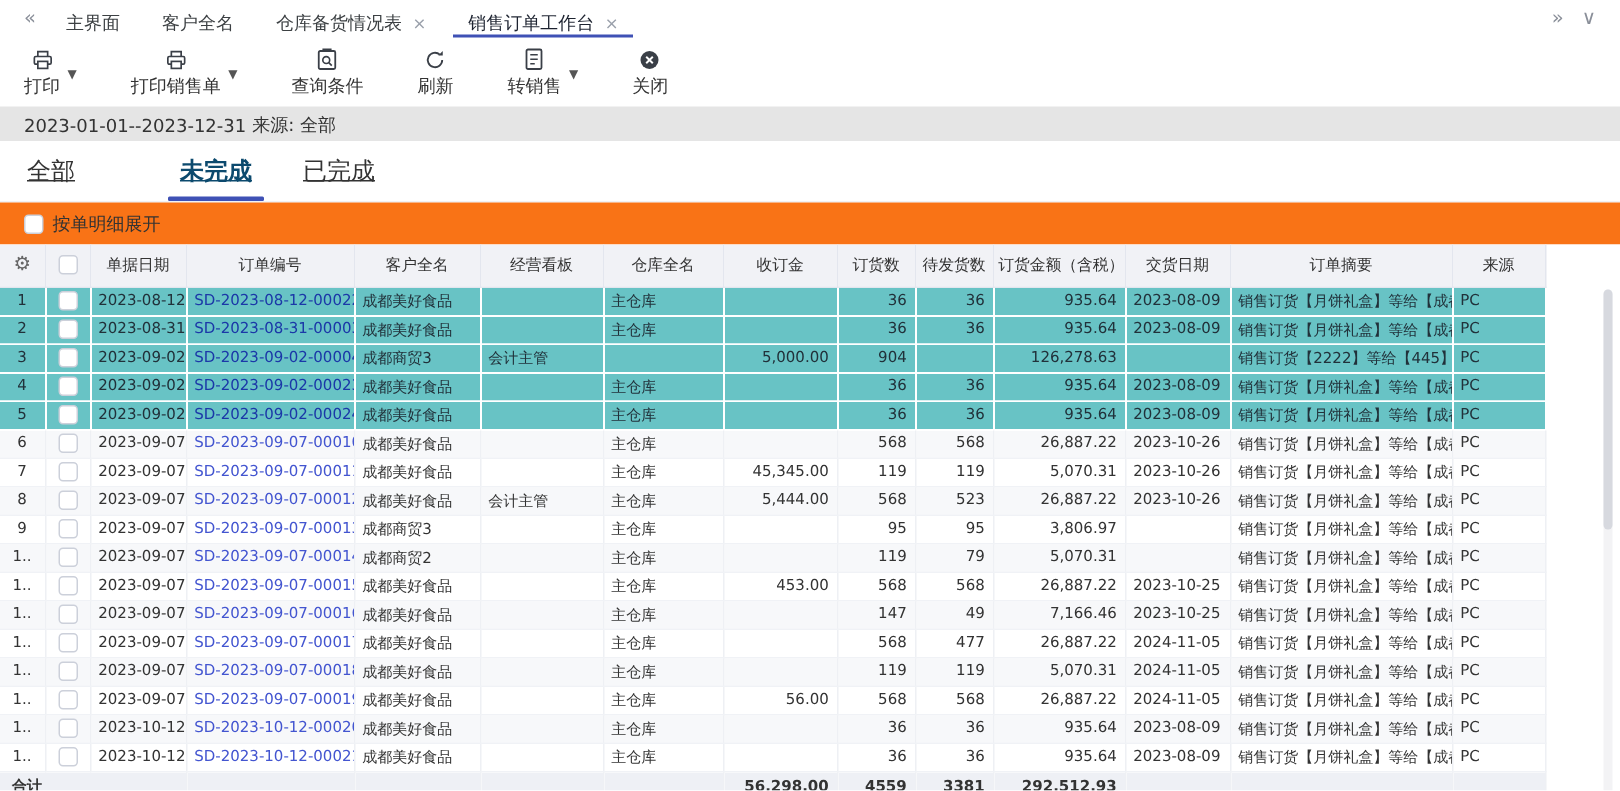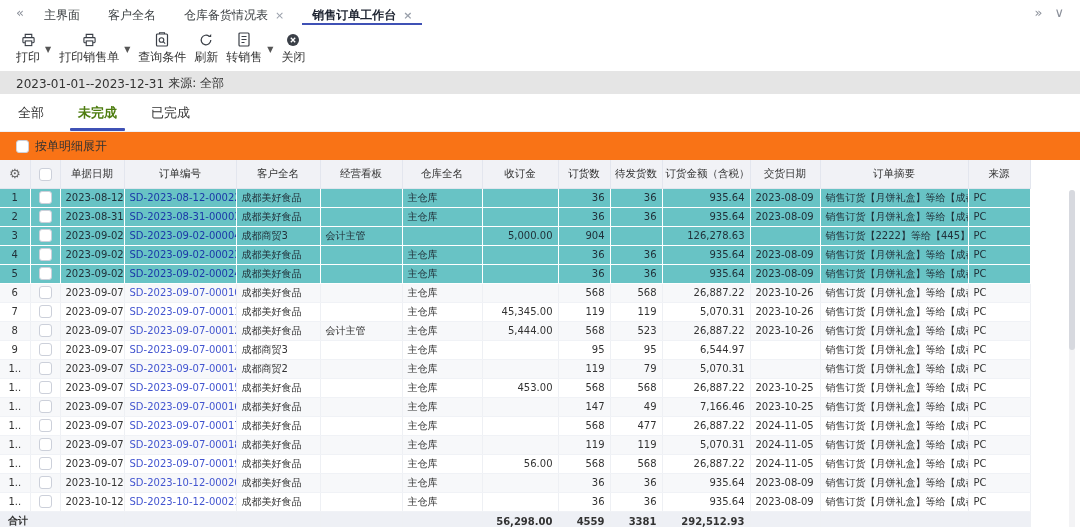--- a/index.html
+++ b/index.html
@@ -6,45 +6,45 @@
   html,body { width:1080px; height:527px; overflow:hidden; }
   body { font-family:"DejaVu Sans","Liberation Sans",sans-serif; font-size:12px; color:#333; background:#fff; }
   .app { width:1080px; height:527px; display:flex; flex-direction:column; overflow:hidden; background:#fff; }
 
   
   .tabbar { height:24px; display:flex; align-items:center; padding:0 10px; background:#fff; }
   .chev { color:#8a8f99; font-size:13px; cursor:pointer; padding:0 6px; }
   .chev.right { margin-left:auto; }
   .tablist { display:flex; align-items:flex-end; height:24px; }
   .tab { display:flex; align-items:center; gap:7px; padding:0 14px; font-size:12px; color:#3c4043; cursor:pointer; position:relative; white-space:nowrap; }
-  .tab.active { font-weight:bold; color:#1d2330; }
+  .tab.active { font-weight:normal; color:#1d2330; }
   .tab.active::after { content:""; position:absolute; left:4px; right:4px; bottom:-1px; height:2px; background:#3f51b5; }
   .tab .x { color:#9aa0ab; font-size:11px; }
   .tabband { height:4px; background:#e4e7f3; }
 
   
-  .toolbar { display:flex; align-items:center; gap:8px; padding:8px 16px 5px; background:#fff; }
+  .toolbar { display:flex; align-items:center; gap:36px; padding:8px 16px 5px; background:#fff; }
   .tbtn { display:flex; align-items:center; gap:5px; cursor:pointer; }
   .tstack { display:flex; flex-direction:column; align-items:center; gap:2px; }
   .tlbl { font-size:12px; color:#333; white-space:nowrap; }
   .caret { font-size:8px; color:#555; align-self:center; }
   .ticon { height:15px; display:flex; align-items:center; }
 
   
   .filter-row { display:flex; align-items:center; padding:4px 16px 2px; font-size:12px; color:#333; background:#e5e5e5; }
   .filter-row .src { margin-left:4px; }
   .filter-right { margin-left:auto; display:flex; align-items:center; gap:8px; }
   .order-input { width:132px; height:24px; border:1px solid #d8dbe2; border-radius:3px; position:relative; display:flex; align-items:center; padding:0 20px 0 8px; background:#fff; }
   .order-input input { border:none; outline:none; width:100%; font-size:12px; background:transparent; }
   .funnel { position:absolute; right:6px; top:6px; }
 
   
   .status-tabs { display:flex; gap:30px; padding:8px 16px 0; border-bottom:1px solid #f0f1f5; background:#fff; }
-  .stab { font-size:13px; color:#333; padding:2px 2px 9px; position:relative; cursor:pointer; }
-  .stab.active { font-weight:bold; color:#4d7c0f; }
+  .stab { font-size:16px; color:#333; padding:2px 2px 9px; position:relative; cursor:pointer;text-decoration:underline; }
+  .stab.active { font-weight:bold; color:#0c4a6e;margin-left:36px; }
   .stab.active::after { content:""; position:absolute; left:-6px; right:-6px; bottom:0; height:3px; background:#3f51b5; border-radius:1px; }
 
   
   .expand-row { display:flex; justify-content:flex-start; align-items:center; gap:6px; padding:6px 16px 5px; font-size:12px; color:#333; background:#f97316; }
 
   
   .cb { display:inline-block; width:13px; height:13px; border:1px solid #ccd0da; border-radius:3px; background:#fff; vertical-align:middle; cursor:pointer; }
 
   
   .table-wrap { position:relative; background:#fff; }
@@ -355,21 +355,21 @@
             <td class="ctr">9</td>
             <td class="ctr"><span class="cb"></span></td>
             <td>2023-09-07</td>
             <td><span class="link">SD-2023-09-07-00013</span></td>
             <td>成都商贸3</td>
             <td></td>
             <td>主仓库</td>
             <td class="num"></td>
             <td class="num">95</td>
             <td class="num">95</td>
-            <td class="num">6,544.97</td>
+            <td class="num">3,806.97</td>
             <td></td>
             <td>销售订货【月饼礼盒】等给【成都美好食品】：</td>
             <td>PC</td>
           </tr>
           <tr class="stripe">
             <td class="ctr">1..</td>
             <td class="ctr"><span class="cb"></span></td>
             <td>2023-09-07</td>
             <td><span class="link">SD-2023-09-07-00014</span></td>
             <td>成都商贸2</td>

